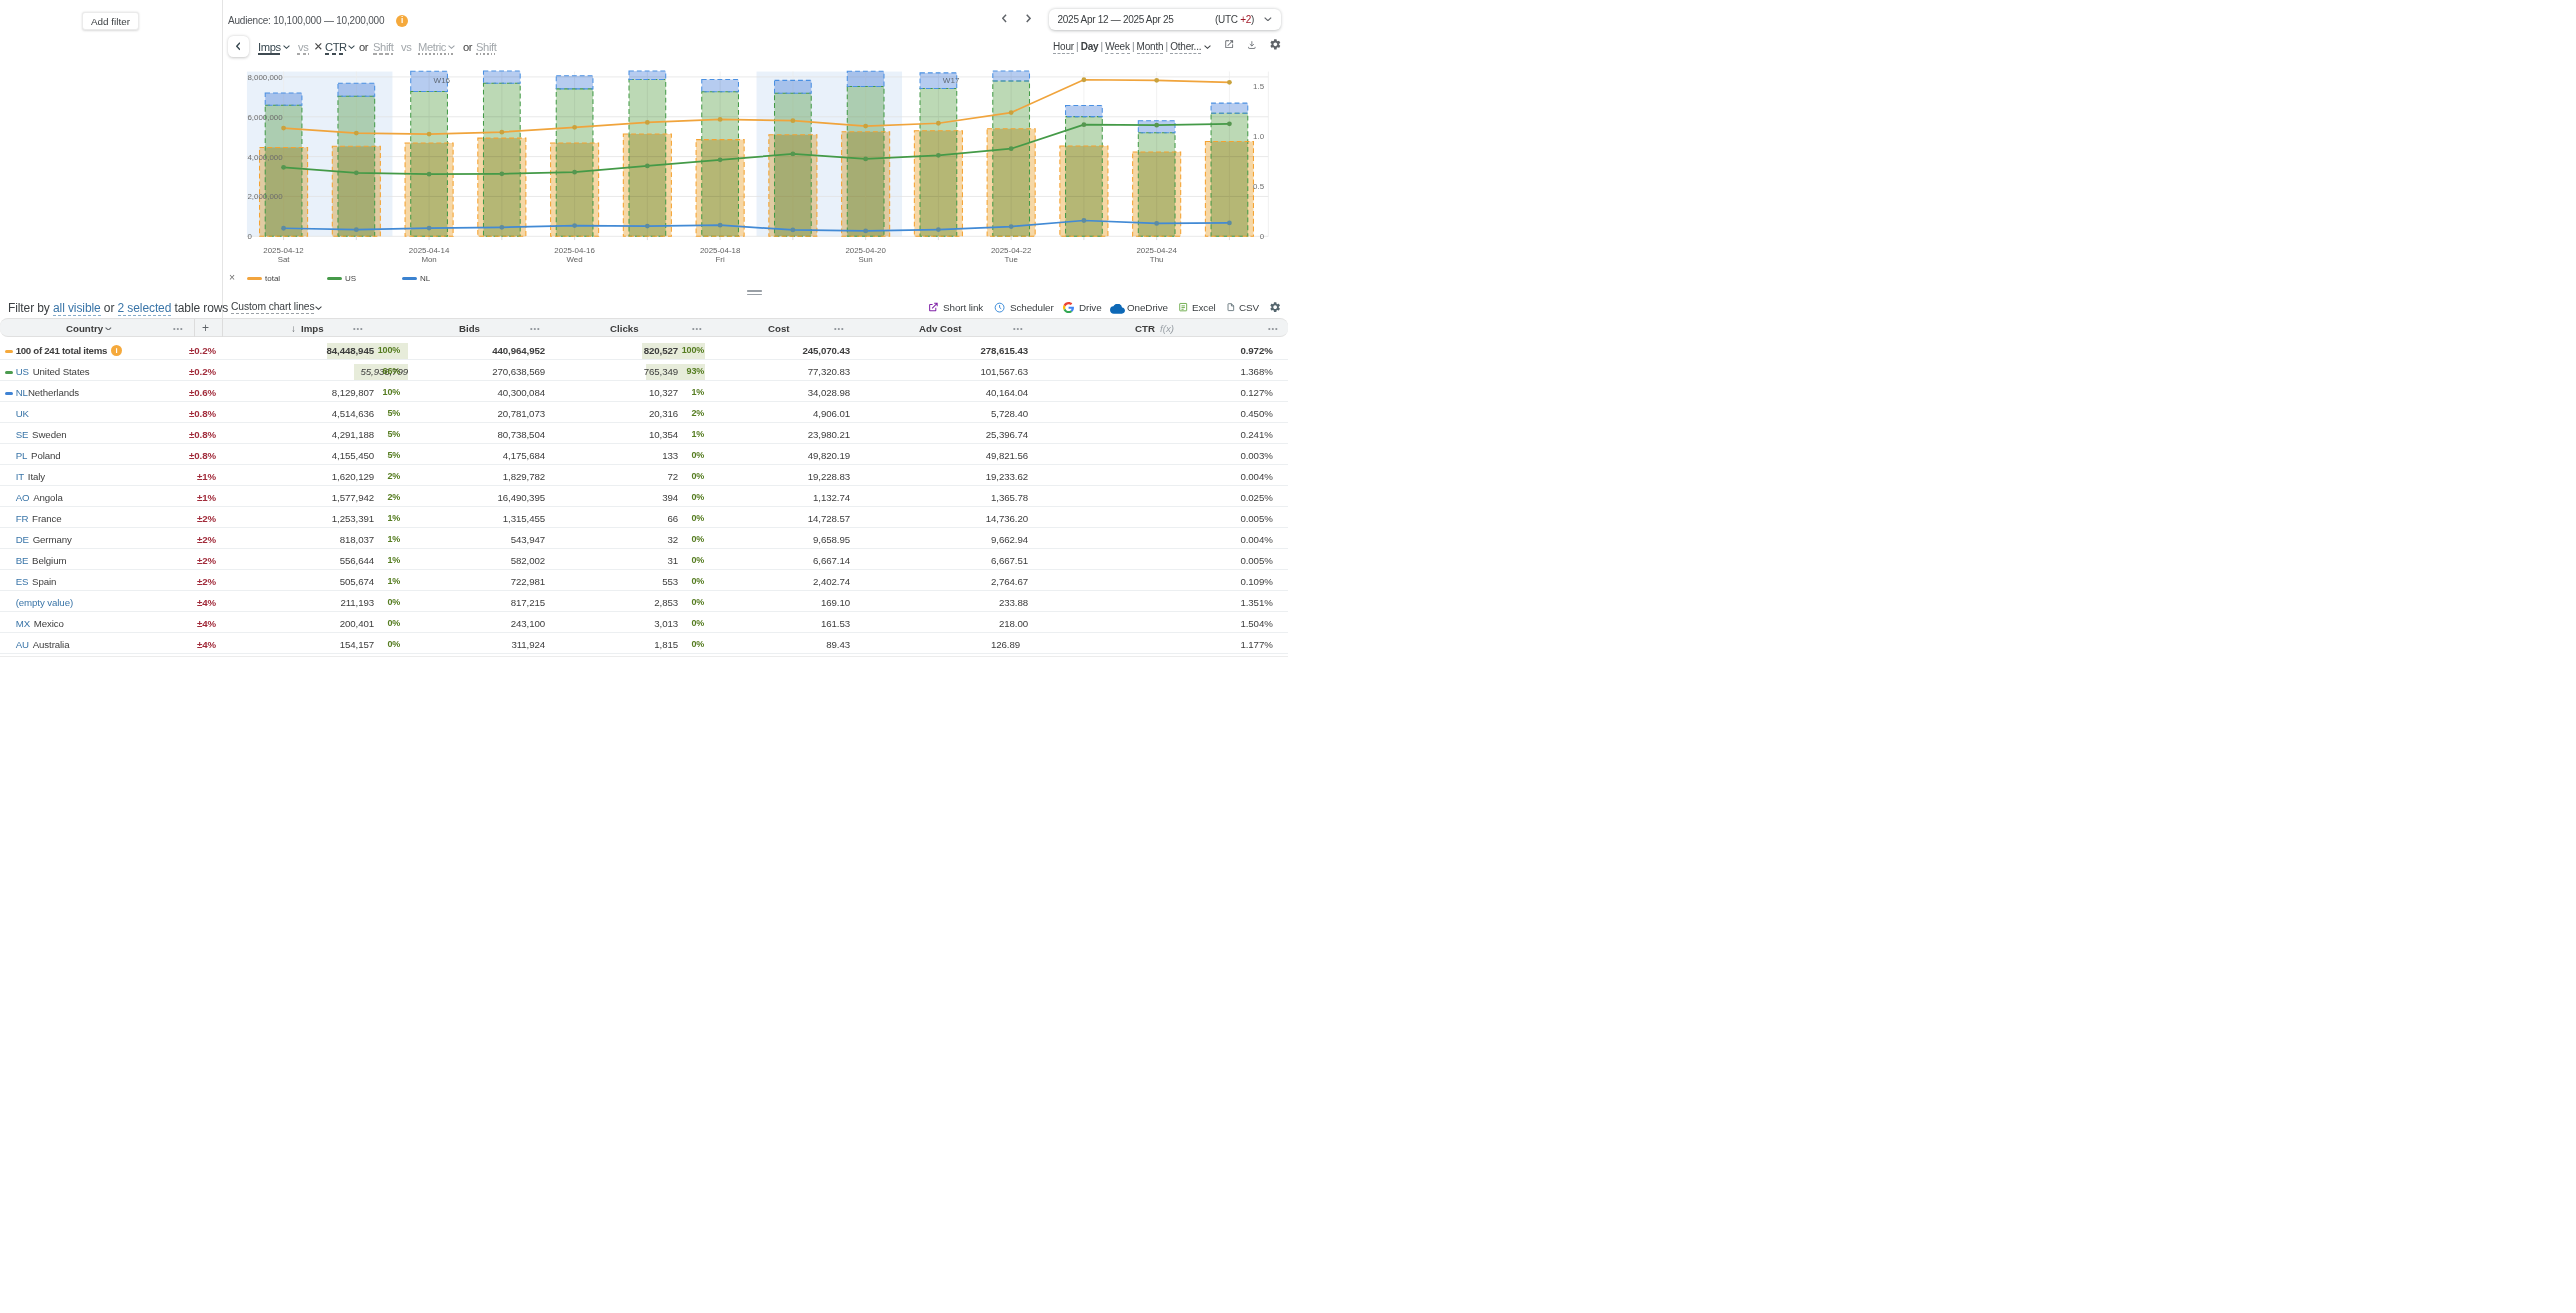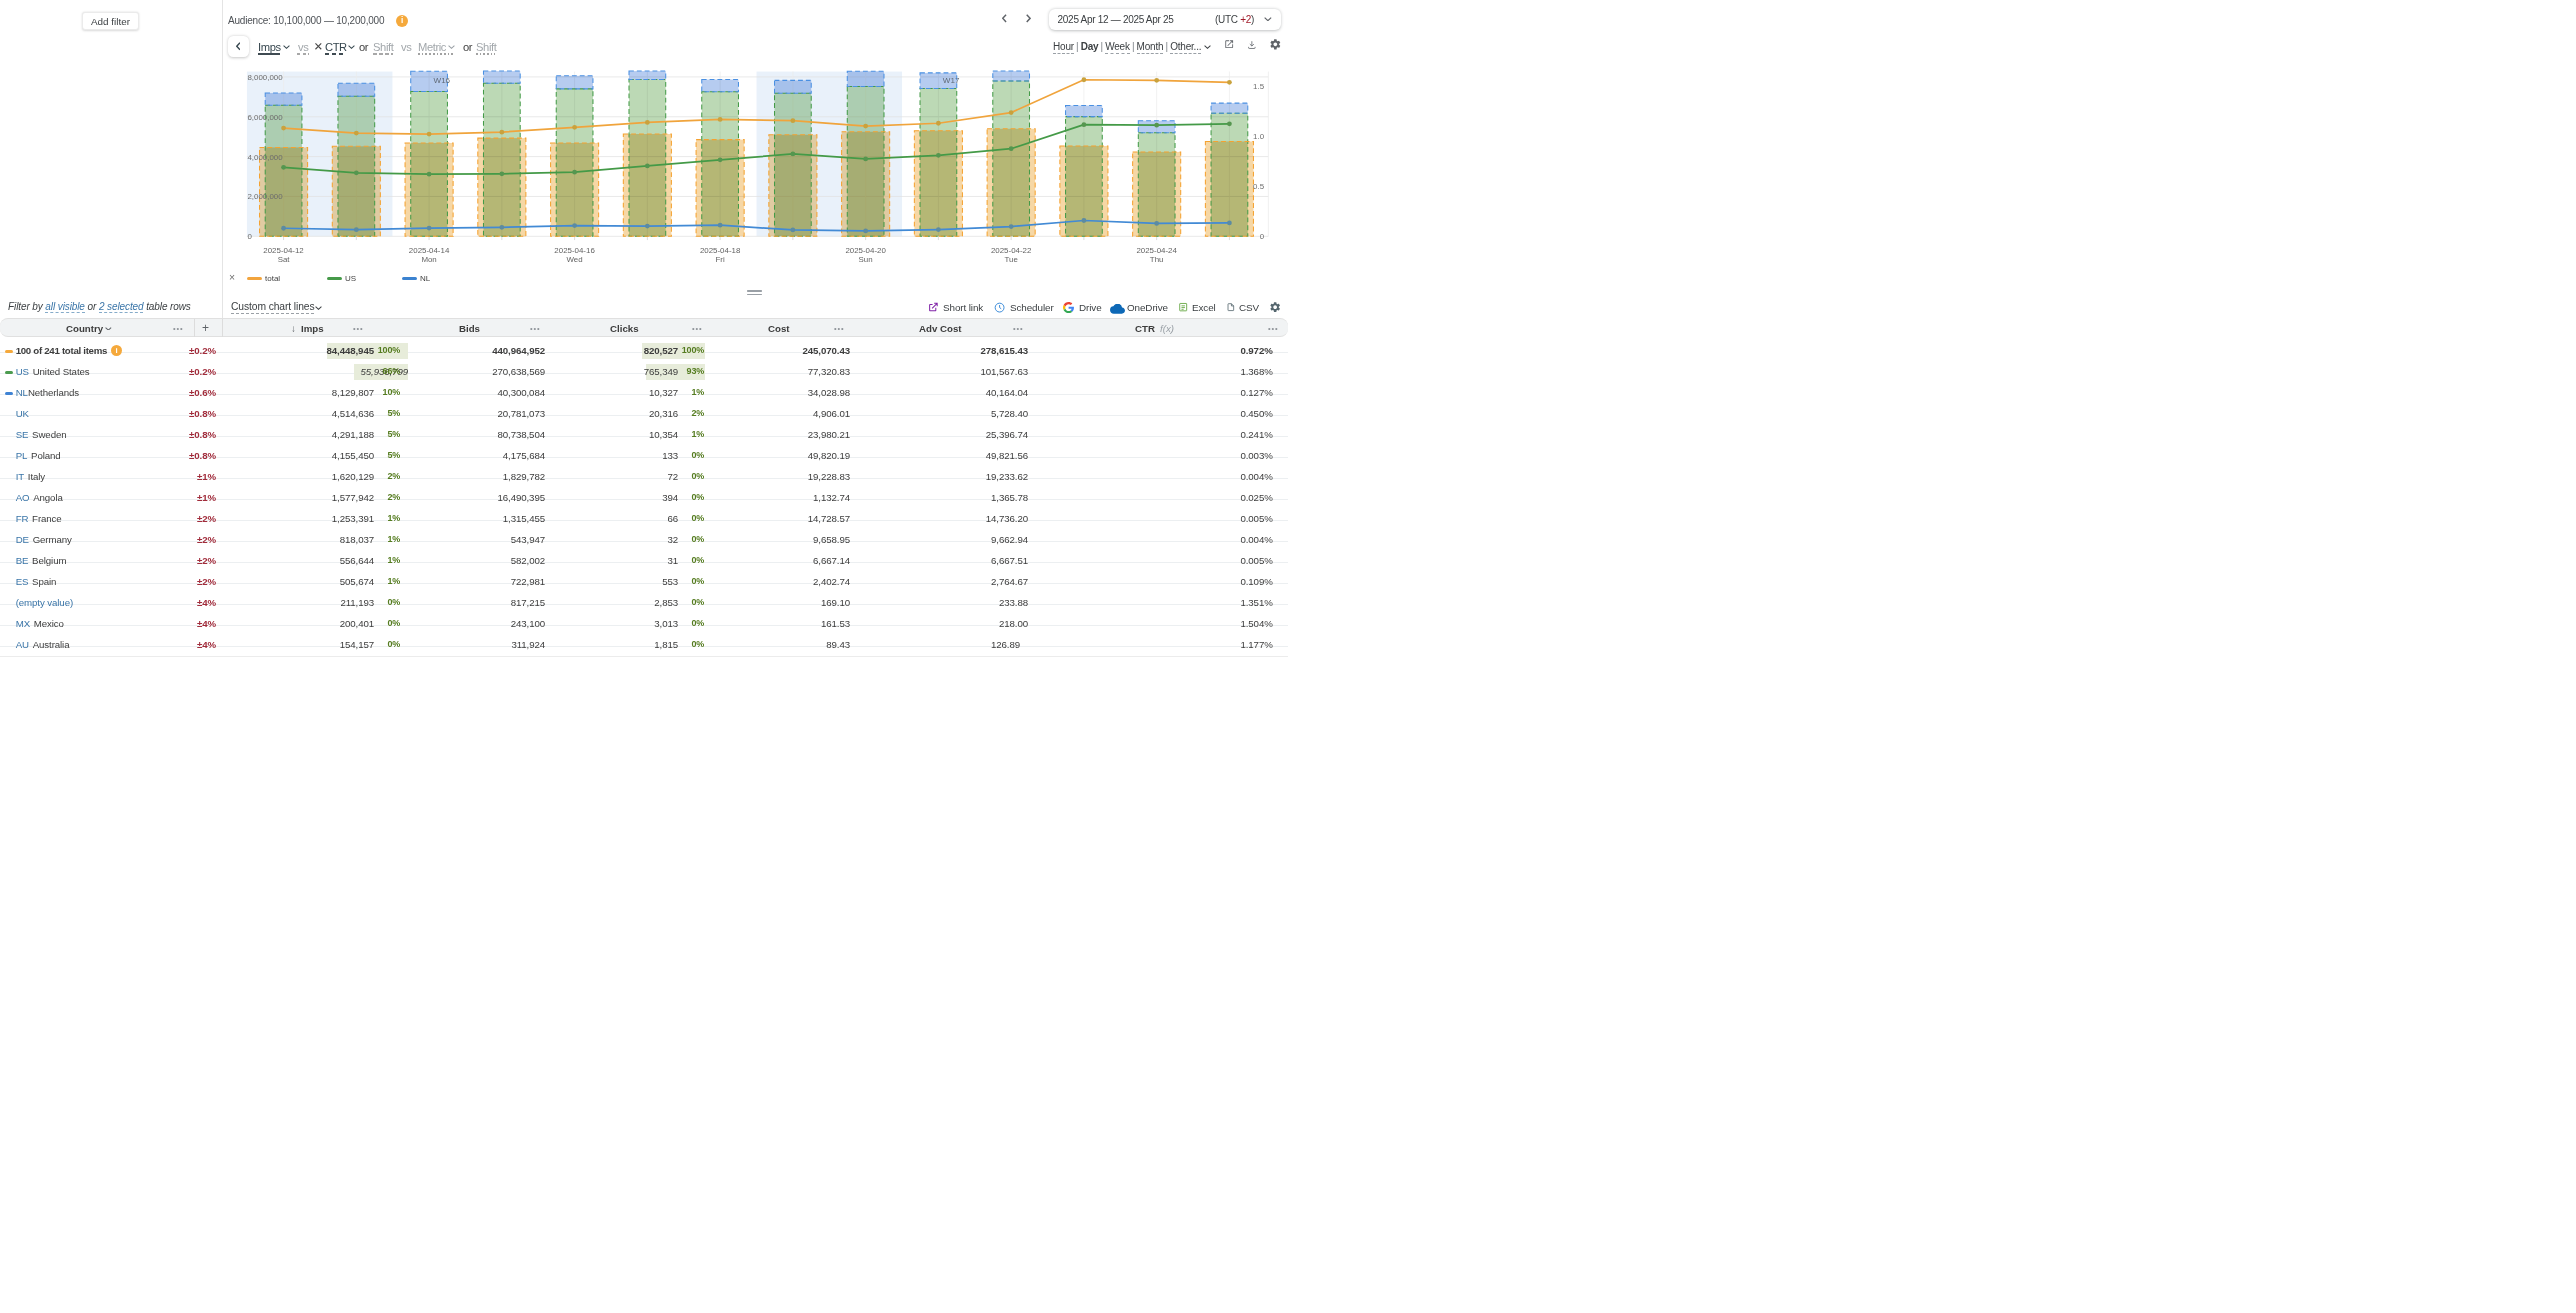--- a/index.html
+++ b/index.html
@@ -27,28 +27,28 @@
 #hdw span.per { padding-bottom:1.1px; }
 #hdw .dash { border-bottom:1.9px dashed #9aa0a6; }
 #legend { position:absolute; top:274px; left:0; width:1288px; height:10.4px; font-size:8px; color:#3f3f3f; }
 .lsw { position:absolute; top:3.4px; width:14.6px; height:3px; border-radius:1.5px; }
 #draghandle { position:absolute; left:747px; top:290px; width:15px; }
 #draghandle div { height:1.5px; background:#9aa0a6; margin-bottom:2.2px; border-radius:0.7px; }
 #toolbar { position:absolute; top:301px; left:0; width:1288px; height:14px; font-size:9.9px; letter-spacing:-0.1px; color:#3c4043; }
 #toolbar .lbl { position:absolute; top:0.7px; }
 #ccl { position:absolute; left:231px; top:301px; font-size:10.3px; letter-spacing:-0.1px; color:#3c4043;
   border-bottom:1.9px dashed #9aa0a6; padding-bottom:1.1px; }
-#filterby { position:absolute; left:8px; top:301px; font-size:10px; letter-spacing:-0.1px; color:#3c4043;font-style:italic; }
+#filterby { position:absolute; left:8px; top:301px; font-size:12px; letter-spacing:-0.1px; color:#3c4043; }
 #filterby a { color:#3a75a8; text-decoration:none; border-bottom:1.9px dashed #85abc9; padding-bottom:0.4px; }
 #thead { position:absolute; left:0; top:318px; width:1288px; height:19px; background:#f1f3f4;
   border-top:0.7px solid #e0e0e0; border-bottom:0.7px solid #e0e0e0; font-size:9.7px; color:#3c3c3c;border-radius:8px; }
 #thead .h { position:absolute; top:3.7px; font-weight:700; }
 #thead .dots { position:absolute; top:5.2px; color:#8f9499; font-size:7.5px; letter-spacing:0.9px; }
 #thead .vsep { position:absolute; top:0; width:0.7px; height:18px; background:#dcdcdc; }
-.trow { position:absolute; left:0; width:1288px; height:15px; border-bottom:0.7px solid #eceff1;
+.trow { position:absolute; left:0; width:1288px; height:22px; border-bottom:0.7px solid #eceff1;
   font-size:9.7px; letter-spacing:-0.1px; color:#3d3d3d; }
 .cell { position:absolute; top:7px; white-space:nowrap; }
 .rdash { position:absolute; left:5.2px; top:12px; width:7.8px; height:2.6px; border-radius:1.5px; }
 .ccode { color:#3a75a8; }
 .cname { color:#3d3d3d; }
 .pm { color:#a12c3b; font-weight:700; }
 .pct { color:#557c20; font-weight:700; font-size:9px; letter-spacing:-0.2px; }
 .dbar { position:absolute; top:5.2px; height:16px; background:#e7ecda; }
 </style></head>
 <body>

